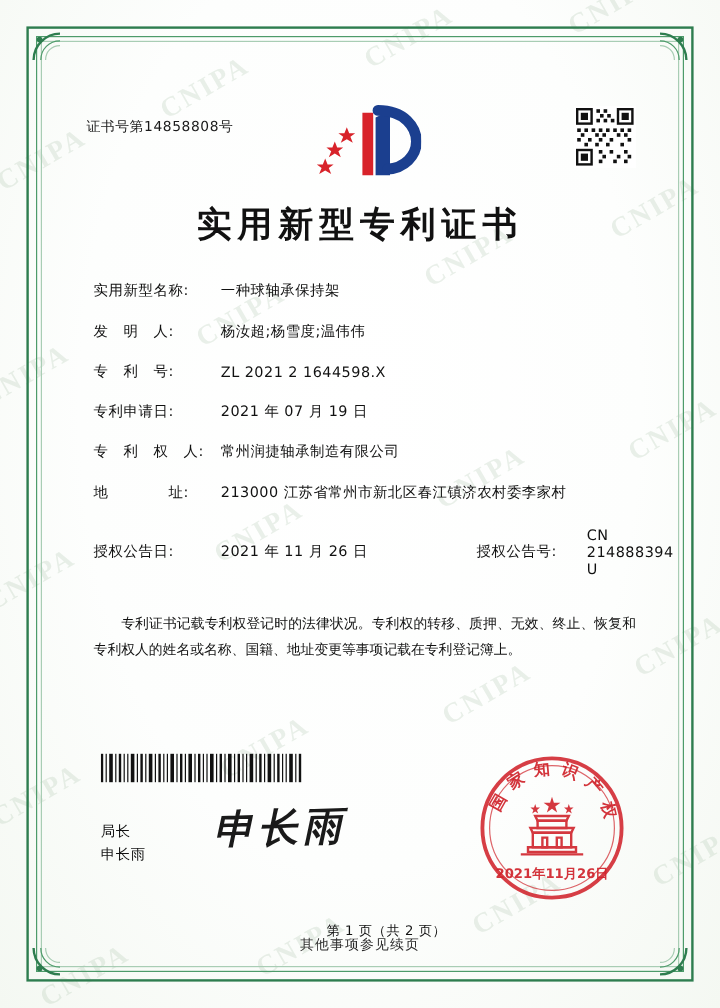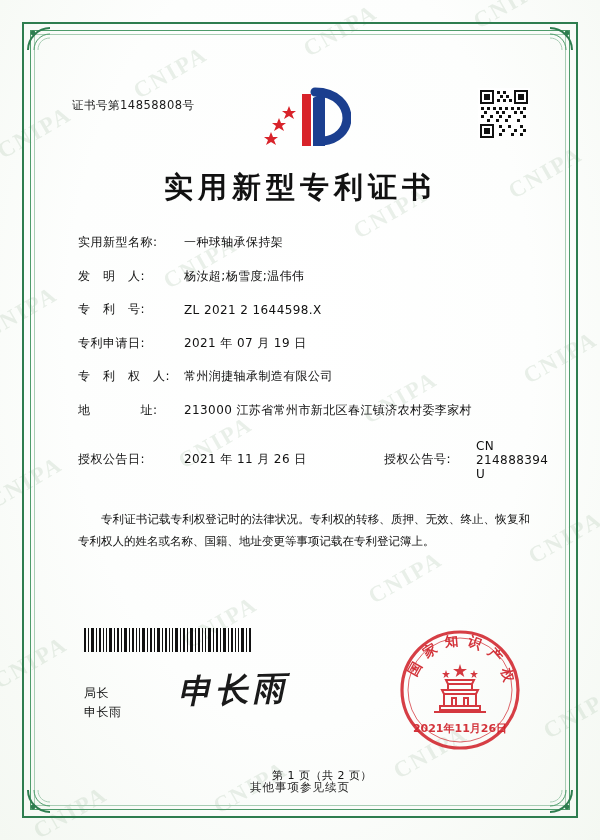--- a/index.html
+++ b/index.html
@@ -150,20 +150,21 @@
   }
   .fvalue {
     flex: 1 1 auto;
     letter-spacing: 0.4px;
   }
   .frow.pair .fvalue { flex: 0 0 200px; }
   .frow.pair .flabel2 {
     width: 92px;
     flex: 0 0 92px;
     letter-spacing: 0.5px;
+    margin-left: 13px;
   }
   .frow.pair .fvalue2 { flex: 1 1 auto; letter-spacing: 0.4px; }
 
   .paras {
     position: absolute;
     left: 78px;
     top: 508px;
     width: 452px;
     font-size: 11.5px;
     line-height: 1.95;

